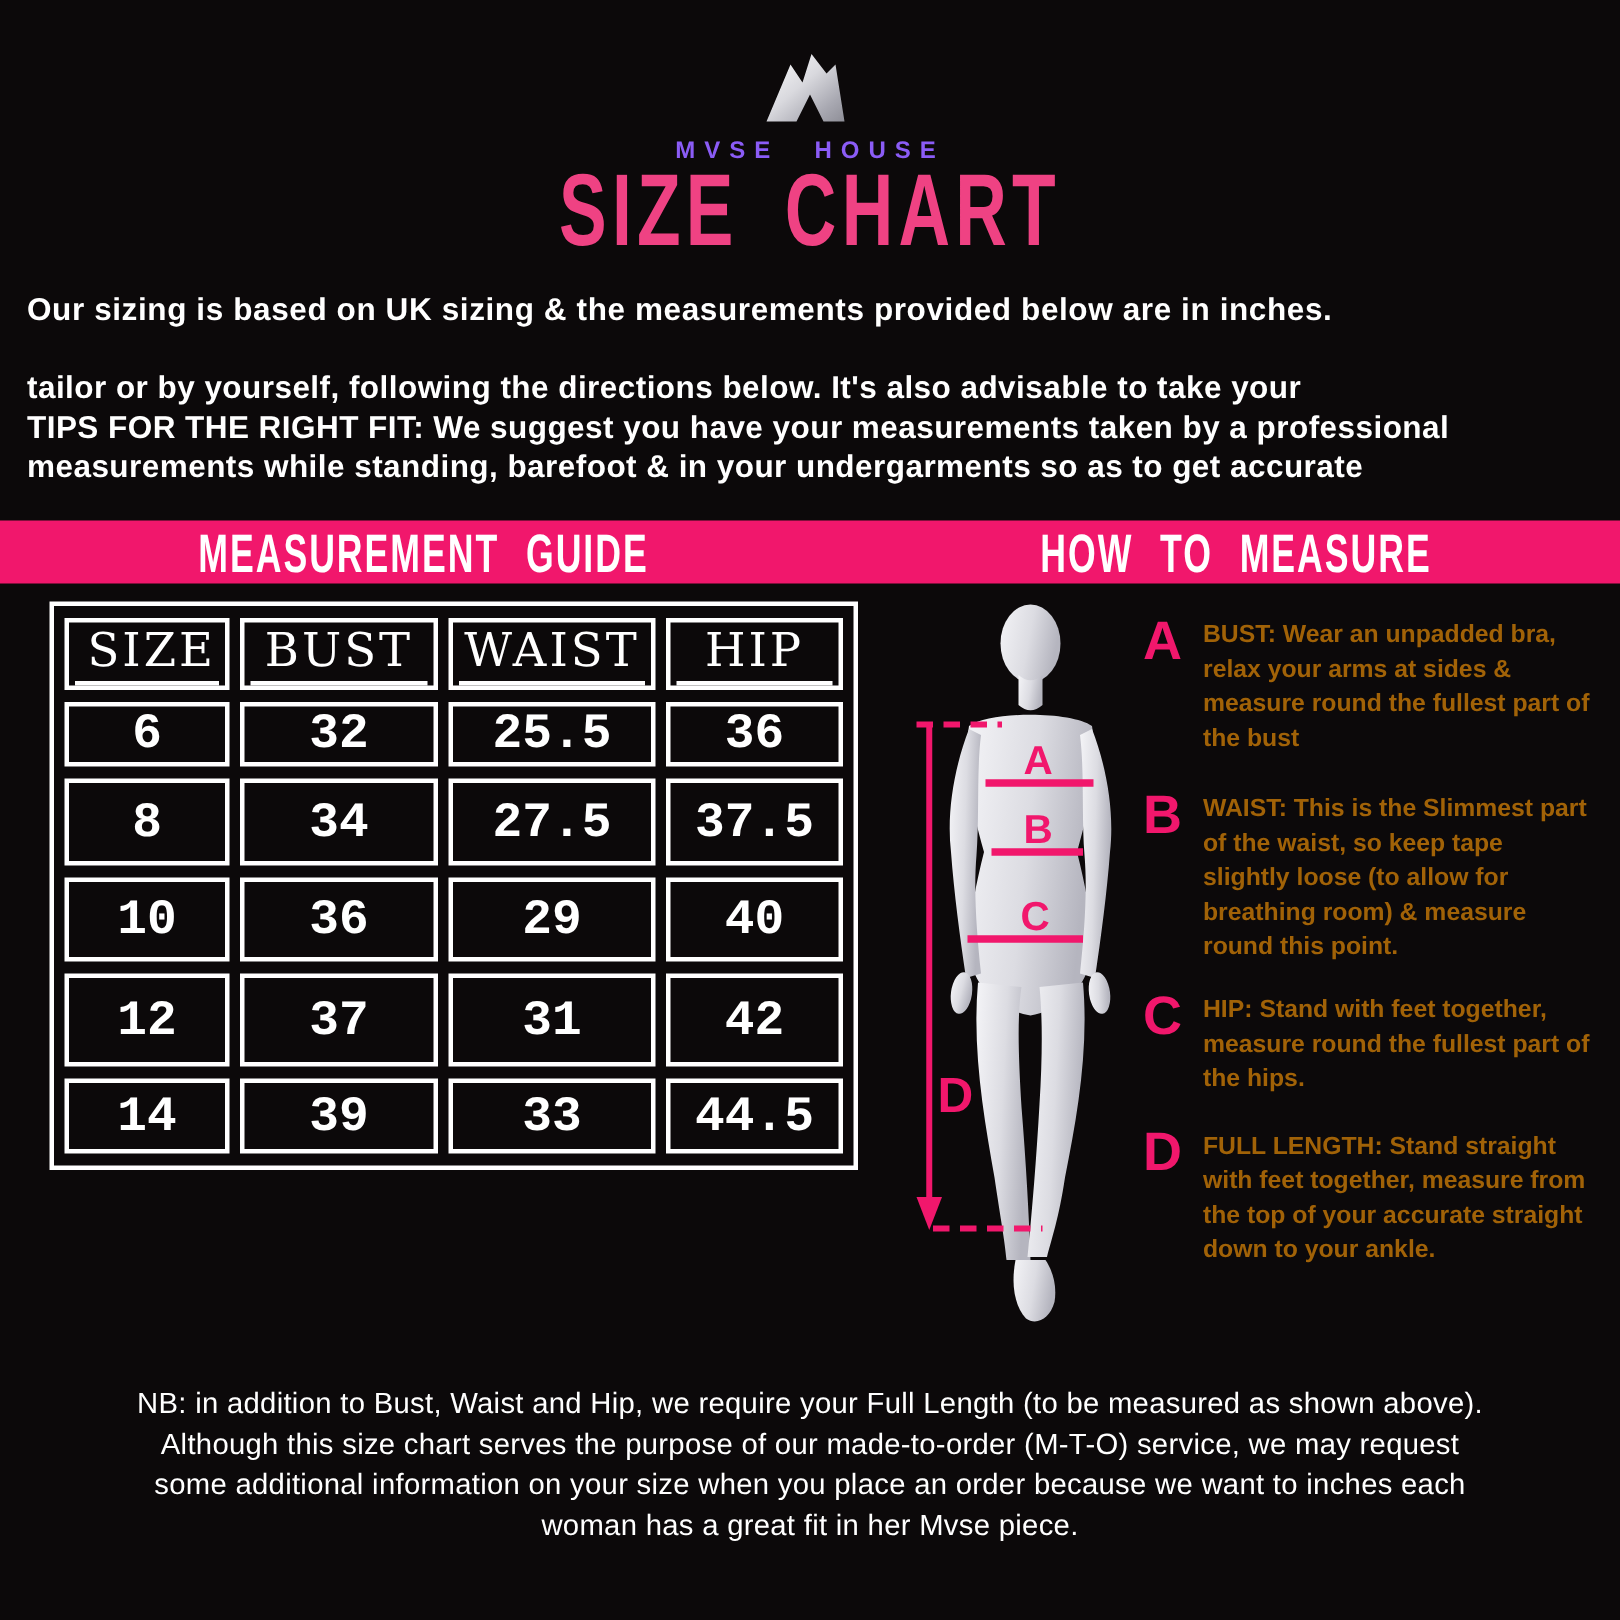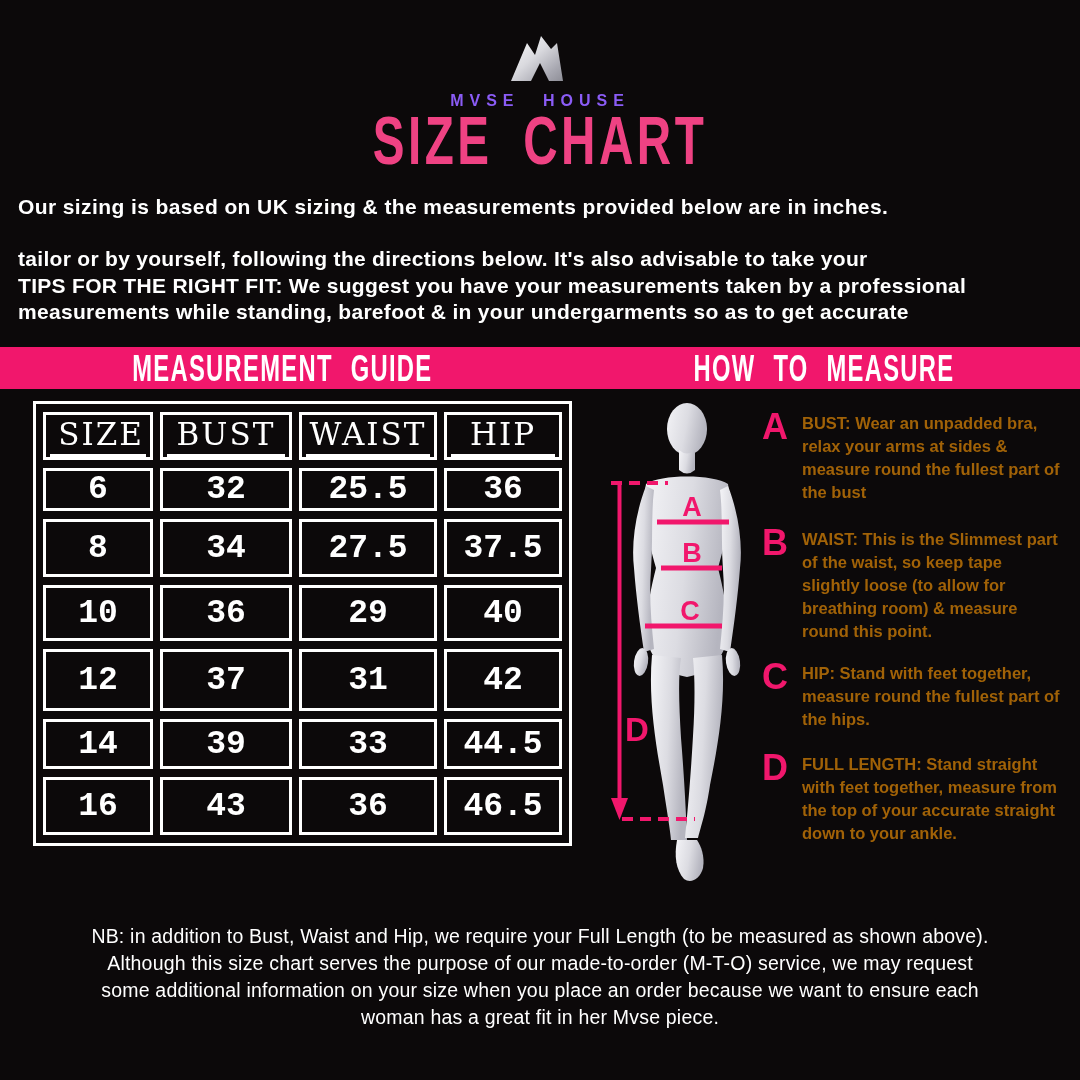--- a/index.html
+++ b/index.html
@@ -143,26 +143,20 @@
         <td>12</td>
         <td>37</td>
         <td>31</td>
         <td>42</td>
       </tr>
       <tr class="row-5">
         <td>14</td>
         <td>39</td>
         <td>33</td>
         <td>44.5</td>
-      </tr>
-      <tr class="row-6">
-        <td>16</td>
-        <td>43</td>
-        <td>36</td>
-        <td>46.5</td>
       </tr>
     </tbody>
       </table>
   </div>
 
   <svg id="diagram" viewBox="570 392 225 500">
     <defs>
       <linearGradient id="bodyGrad" x1="0" y1="0" x2="1" y2="0.25">
         <stop offset="0" stop-color="#f4f4f7"></stop>
         <stop offset="0.55" stop-color="#dcdce2"></stop>
@@ -211,17 +205,17 @@
     <div class="guide-text">HIP: Stand with feet together, measure round the fullest part of the hips.</div>
   </div>
   <div id="guide-d" class="guide-item">
     <div class="guide-letter">D</div>
     <div class="guide-text">FULL LENGTH: Stand straight with feet together, measure from the top of your accurate straight down to your ankle.</div>
   </div>
 
   <div id="footnote">
     <div class="fn-line">NB: in addition to Bust, Waist and Hip, we require your Full Length (to be measured as shown above).</div>
     <div class="fn-line">Although this size chart serves the purpose of  our made-to-order (M-T-O) service, we may request</div>
-    <div class="fn-line">some additional information on your size when you place an order because we want to ensure each</div>
+    <div class="fn-line">some additional information on your size when you place an order because we want to inches each</div>
     <div class="fn-line">woman has a great fit in her Mvse piece.</div>
   </div>
 
 </div>
 
 </body></html>

